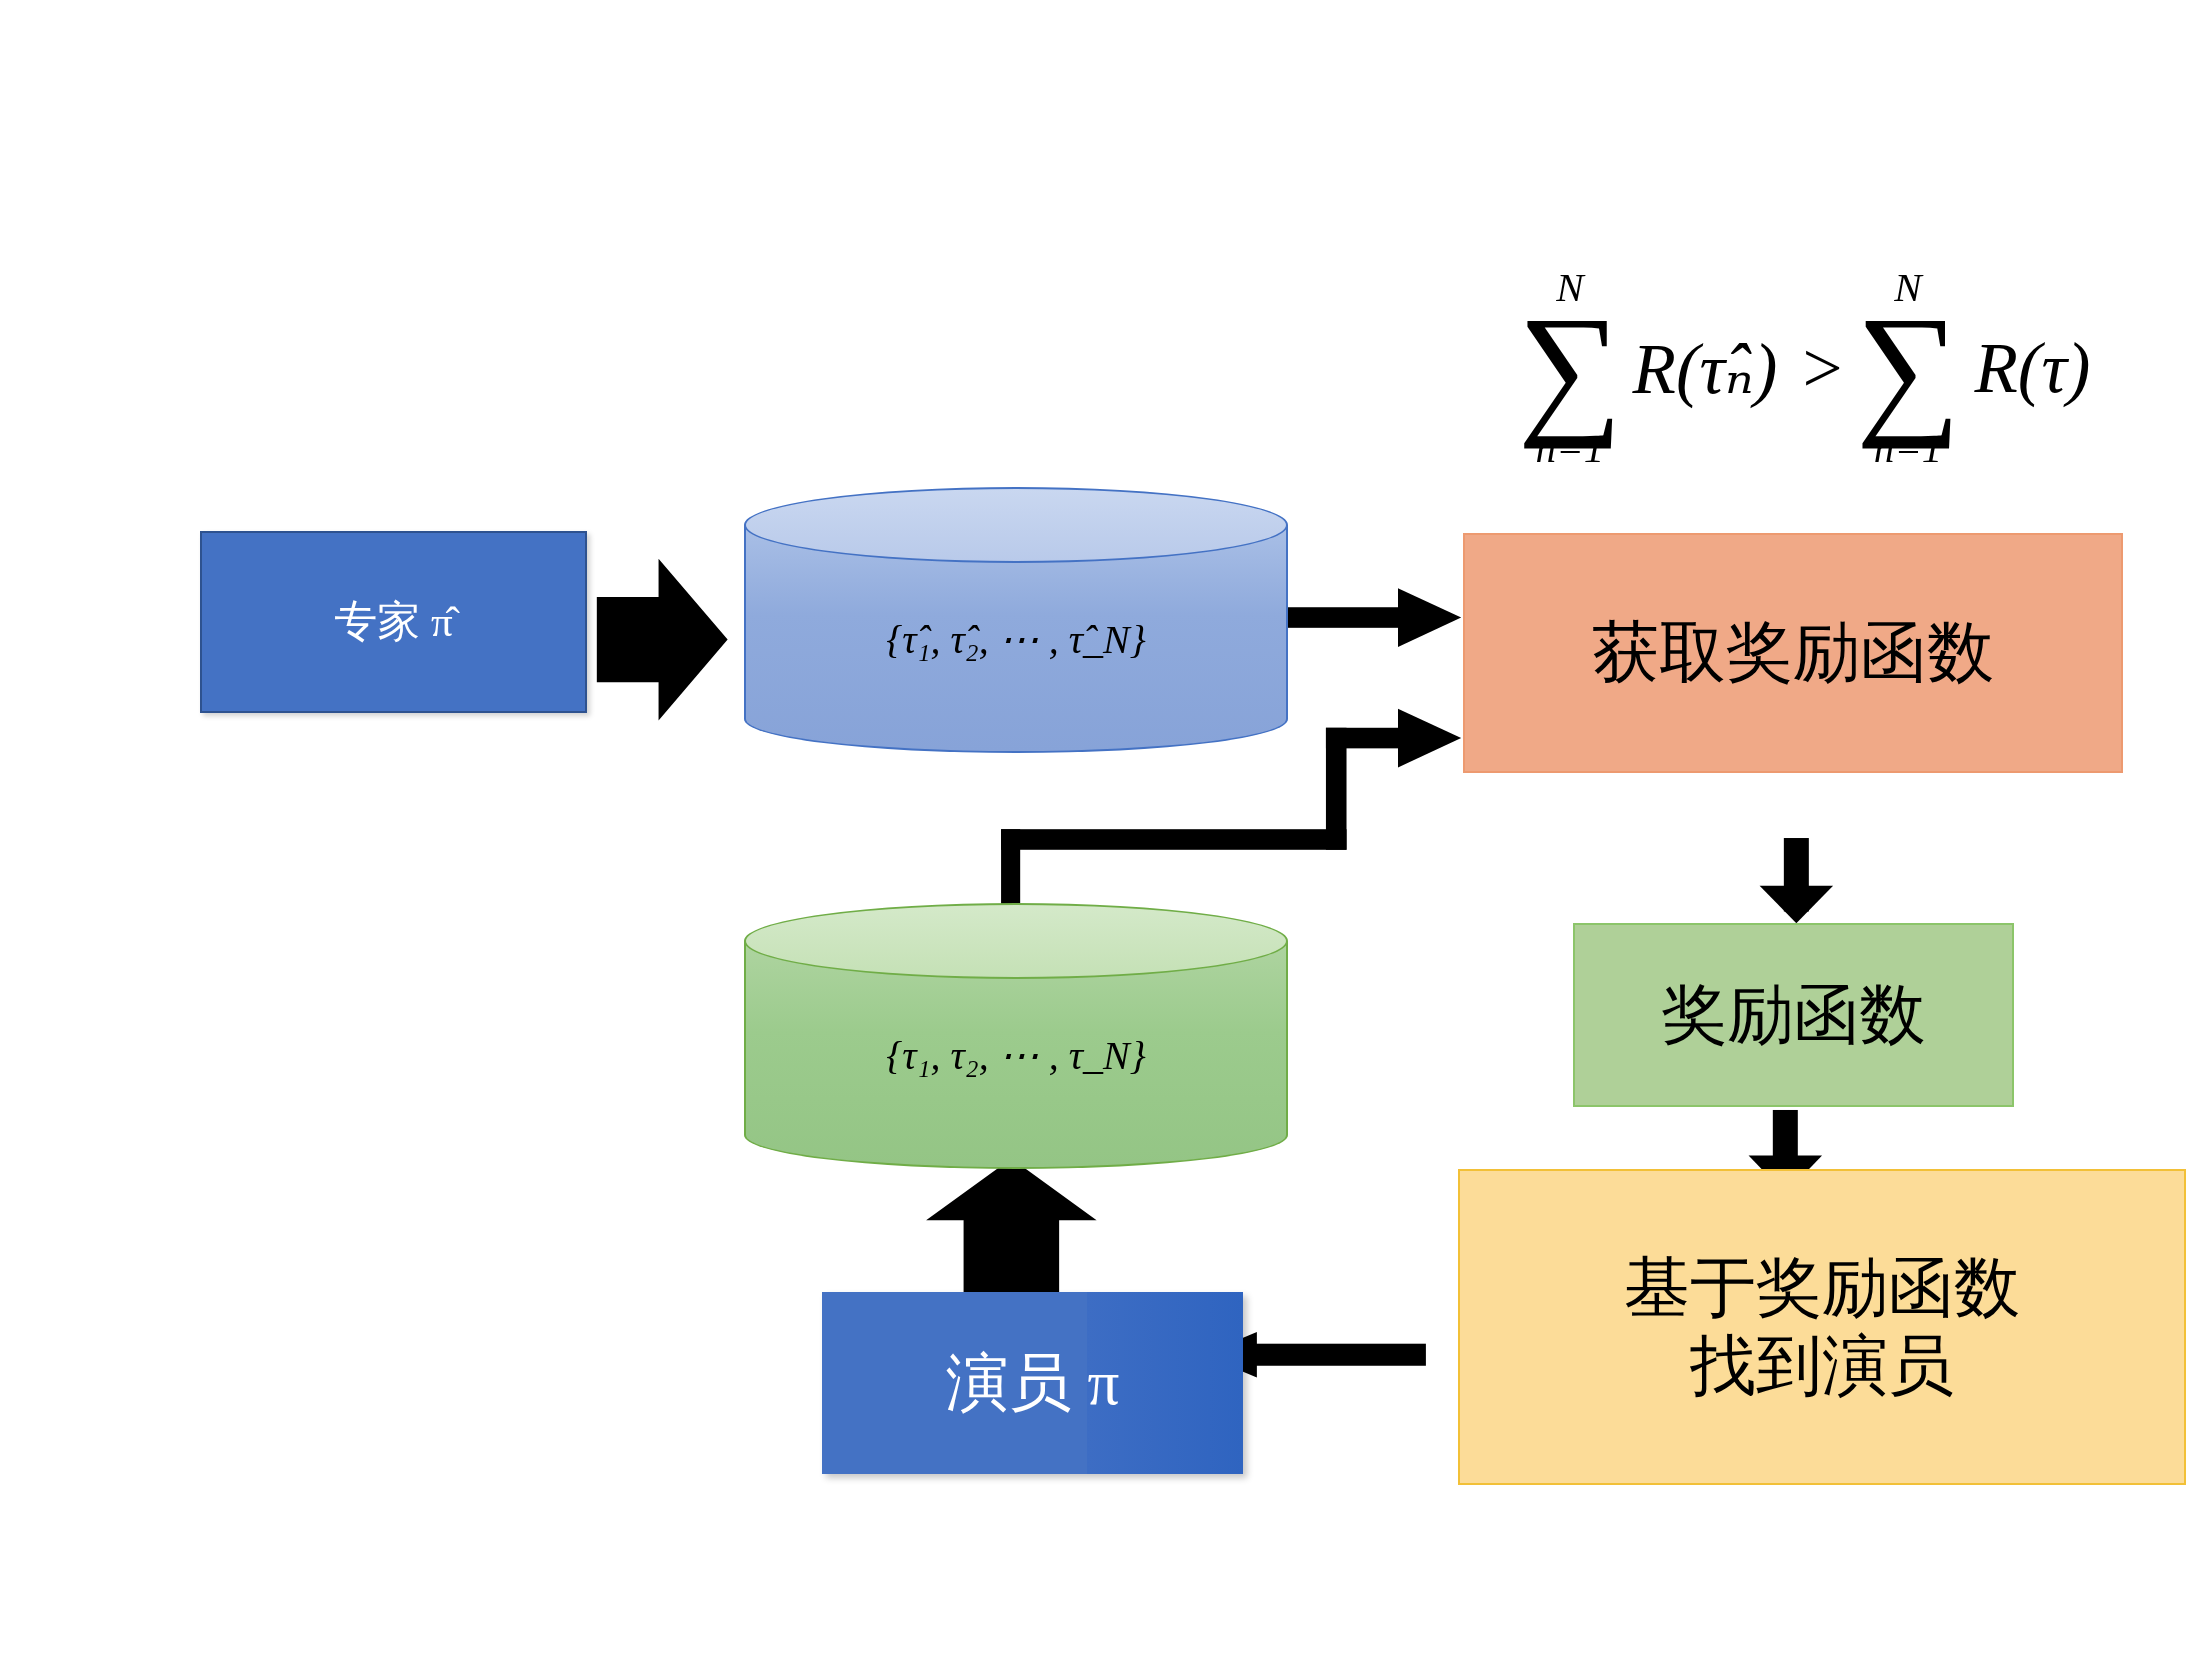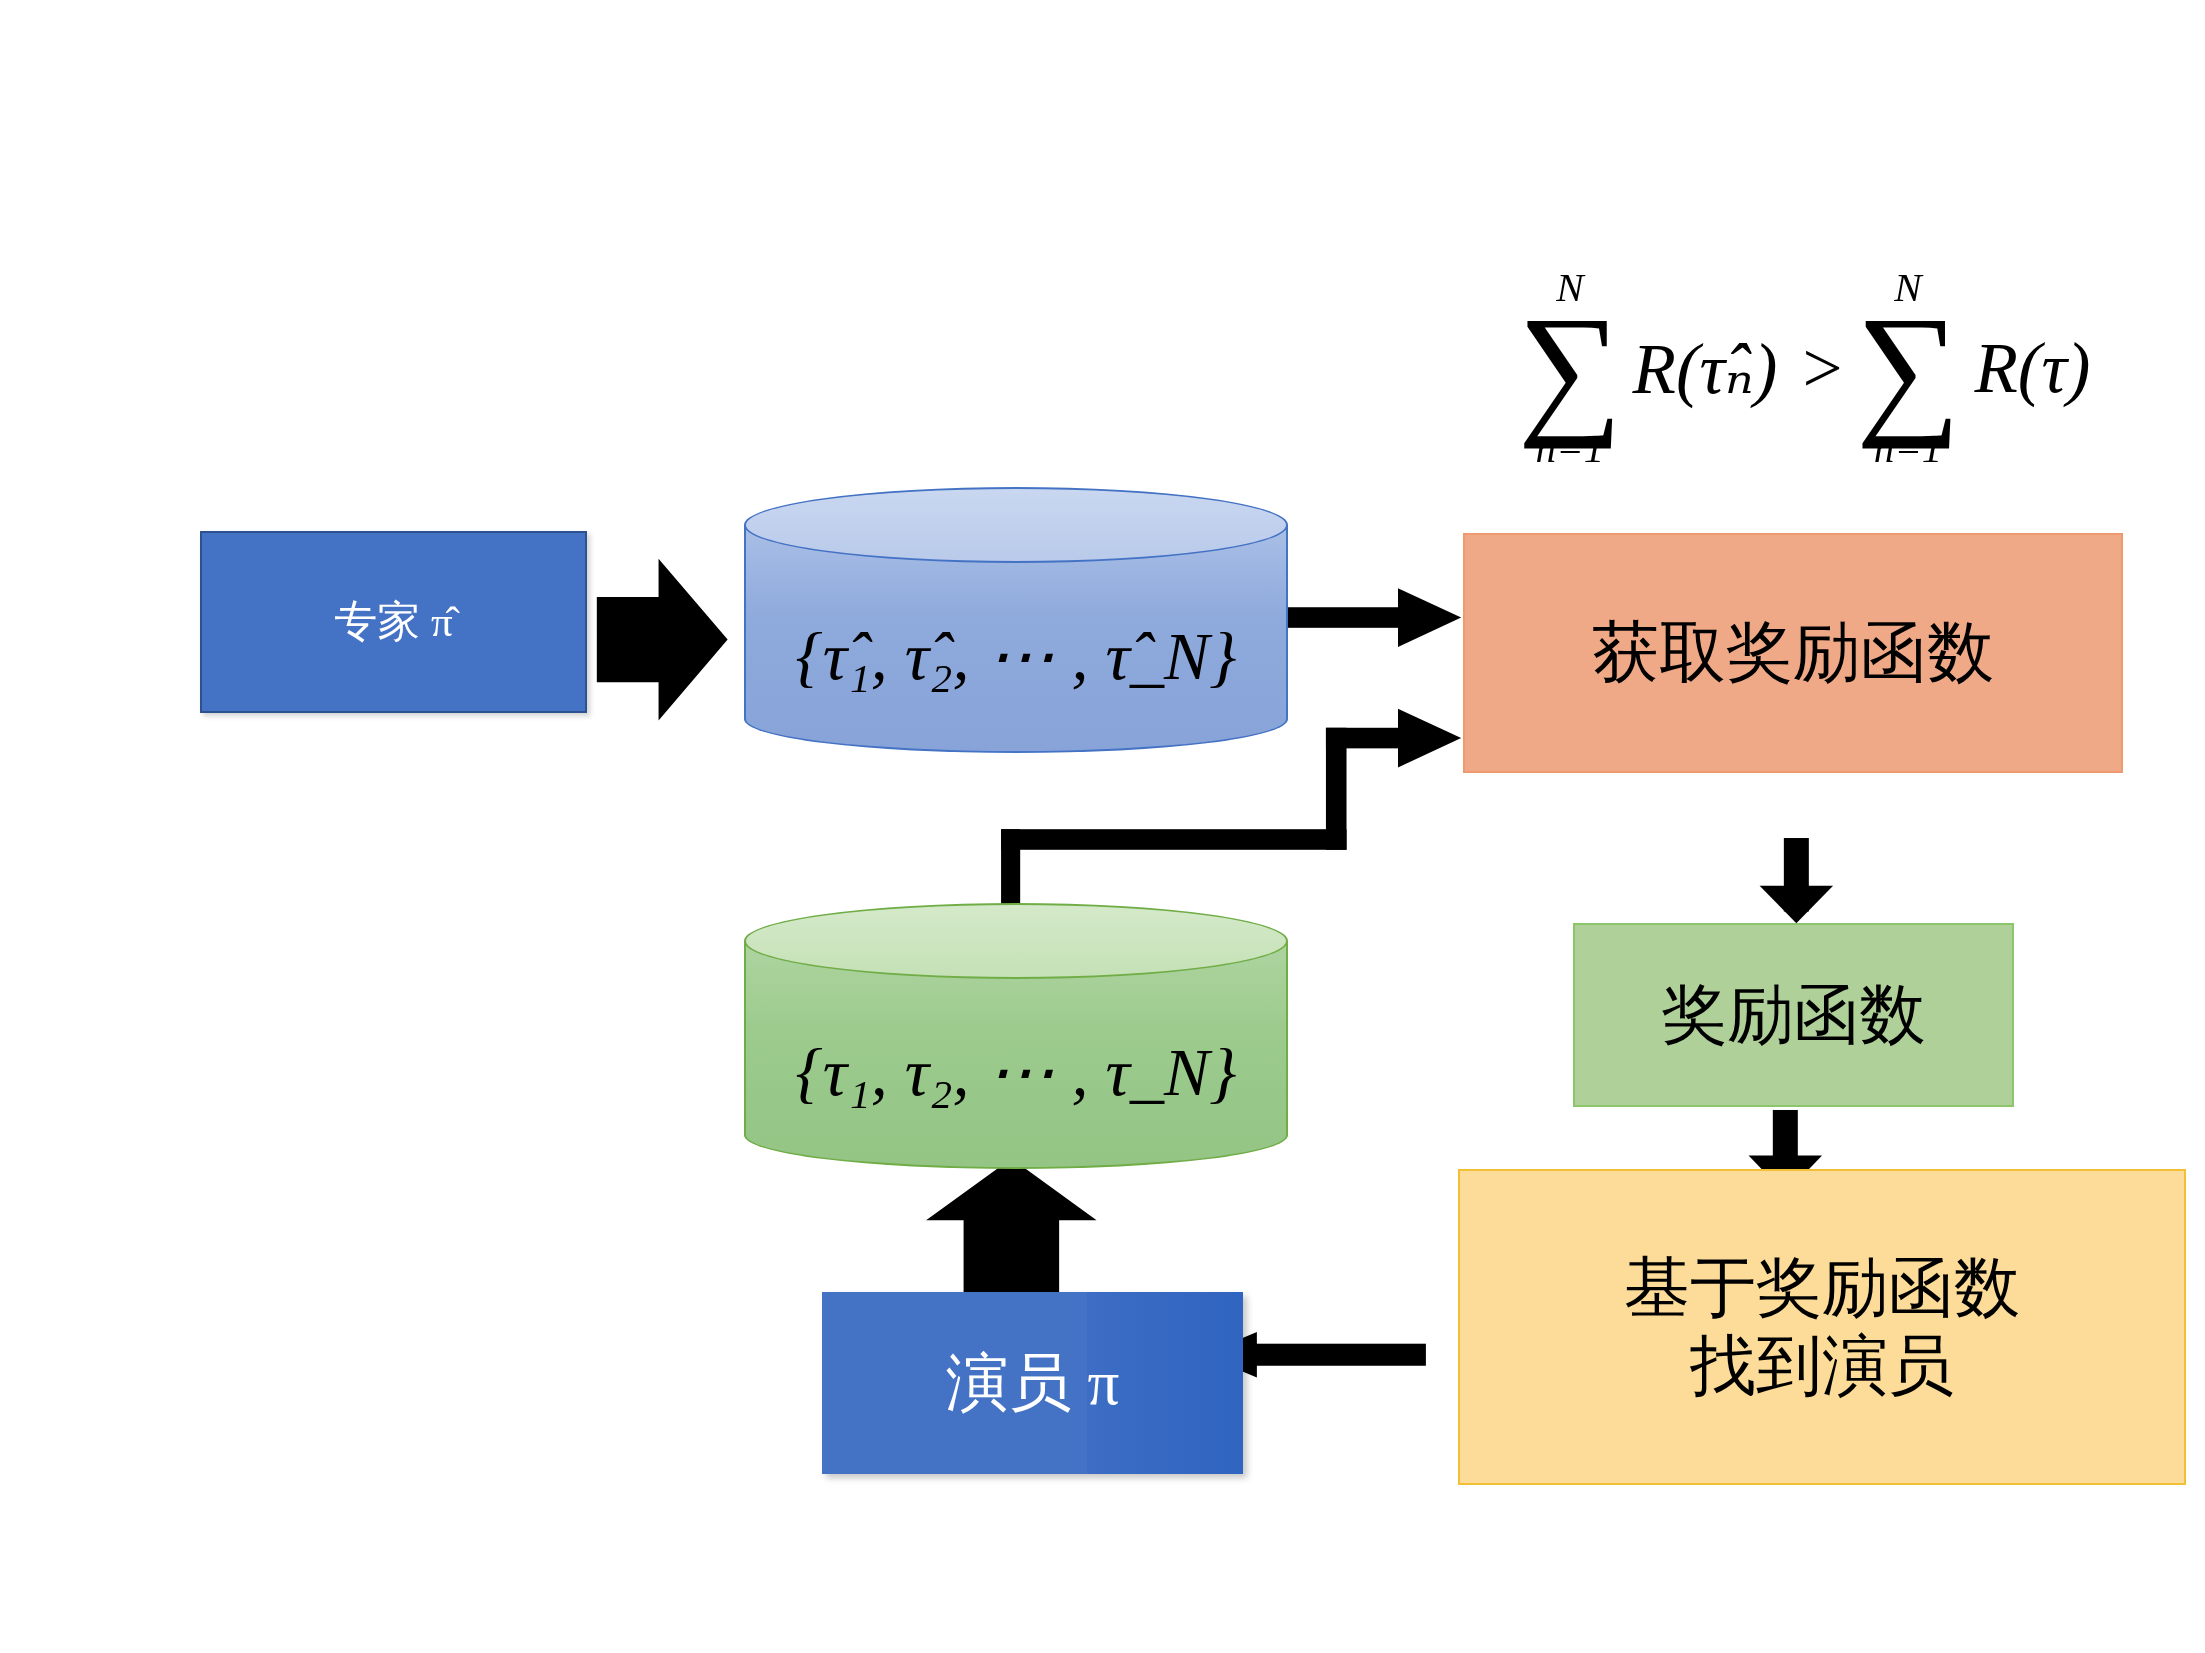--- a/index.html
+++ b/index.html
@@ -57,21 +57,21 @@
     position: absolute;
     left: 0; right: 0;
     box-sizing: border-box;
     border-radius: 50%;
   }
   .cyl .label {
     position: absolute;
     left: 0; right: 0;
     text-align: center;
     color: #000000;
-    font-size: 68px;
+    font-size: 40px;
     font-style: italic;
   }
 
   #cyl-expert { left: 744px; top: 487px; width: 544px; height: 294px; }
   #cyl-expert .body {
     top: 38px; height: 228px;
     background: linear-gradient(180deg, #A9BFE6 0%, #8FAADC 40%, #87A3D8 100%);
     border-left: 2.2px solid #4472C4;
     border-right: 2.2px solid #4472C4;
     border-bottom: 2.2px solid #4472C4;

